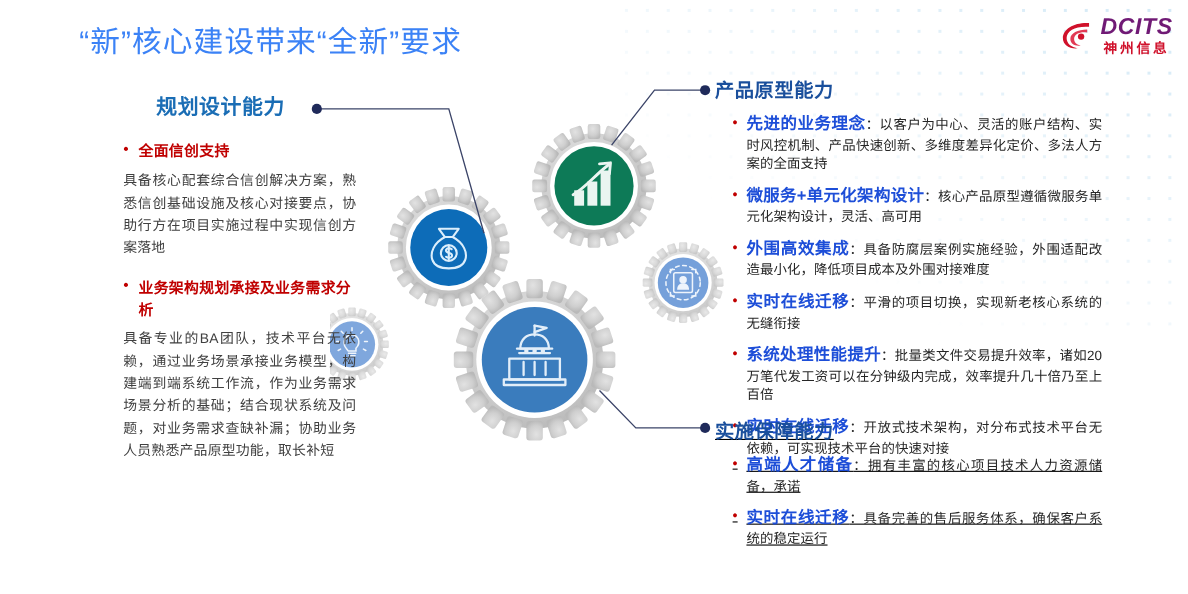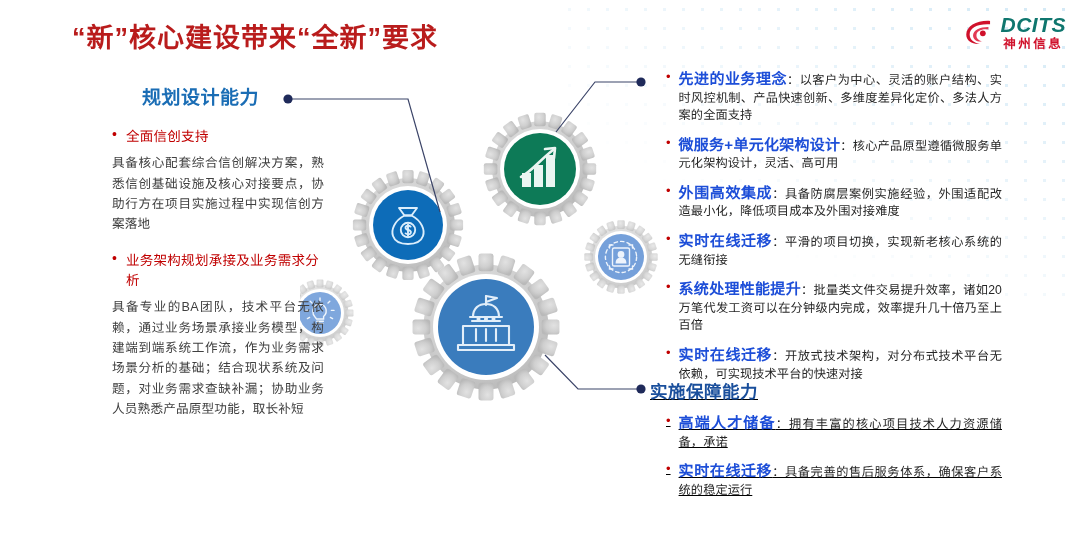--- a/index.html
+++ b/index.html
@@ -19,36 +19,36 @@
     background-size:19px 19px;
     -webkit-mask-image:linear-gradient(to bottom left, rgba(0,0,0,.95), rgba(0,0,0,0) 72%);
     mask-image:linear-gradient(to bottom left, rgba(0,0,0,.95), rgba(0,0,0,0) 72%);
     pointer-events:none;
     z-index:0;
   }
 
   
   .page-title{
     position:absolute;left:72px;top:16px;
-    font-size:27px;font-weight:bold;
-    color:#b91c1c;
+    font-size:27px;font-weight:normal;
+    color:#3b82f6;
     letter-spacing:1px;
     white-space:nowrap;
     z-index:5;
     text-align:center;
   }
   .logo{
     position:absolute;right:14px;top:14px;
     display:flex;align-items:center;gap:5px;
     z-index:5;
   }
   .logo-mark{width:34px;height:34px;flex:0 0 34px;}
   .logo-text{display:flex;flex-direction:column;line-height:1;}
   .logo-en{
-    font-size:21px;font-weight:bold;color:#0f766e;
+    font-size:21px;font-weight:bold;color:#701a75;
     letter-spacing:.5px;font-style:italic;
   }
   .logo-cn{
     font-size:12.5px;color:#d0112b;letter-spacing:2.5px;
     margin-top:3px;font-weight:bold;text-align:center;
   }
 
   
   .connectors{position:absolute;left:0;top:0;width:1080px;height:540px;z-index:3;pointer-events:none;}
 
@@ -60,21 +60,21 @@
     position:absolute;left:112px;top:82px;width:212px;
     z-index:4;
   }
   .sec-head{
     font-size:19px;font-weight:bold;color:#1a6db5;
     letter-spacing:.5px;margin:0 0 18px 30px;
   }
   .l-bullet{display:flex;gap:9px;margin:0 0 6px 0;}
   .l-dot{color:#c00000;font-size:14px;line-height:1.1;flex:0 0 auto;}
   .l-title{
-    color:#c00000;font-size:13.5px;font-weight:normal;
+    color:#c00000;font-size:13.5px;font-weight:bold;
     line-height:1.5;letter-spacing:.3px;
   }
   .l-body{
     color:#404040;font-size:12.6px;line-height:1.62;
     text-align:justify;margin:0 0 16px 0;
     letter-spacing:.2px;
   }
 
   
   .col-right{position:absolute;left:650px;top:68px;width:352px;z-index:4;}
@@ -252,20 +252,21 @@
   <p class="l-body">具备核心配套综合信创解决方案，熟悉信创基础设施及核心对接要点，协助行方在项目实施过程中实现信创方案落地</p>
 
   <div class="l-bullet">
     <span class="l-dot">•</span>
     <span class="l-title">业务架构规划承接及业务需求分析</span>
   </div>
   <p class="l-body">具备专业的BA团队，技术平台无依赖，通过业务场景承接业务模型，构建端到端系统工作流，作为业务需求场景分析的基础；结合现状系统及问题，对业务需求查缺补漏；协助业务人员熟悉产品原型功能，取长补短</p>
 </div>
 
 <div class="col-right">
+  <div class="r-head">产品原型能力</div>
   <ul class="r-list">
     <li class="r-item">
       <span class="r-dot">•</span>
       <span class="r-text"><span class="r-key">先进的业务理念</span><span>：以客户为中心、灵活的账户结构、实时风控机制、产品快速创新、多维度差异化定价、多法人方案的全面支持</span></span>
     </li>
     <li class="r-item">
       <span class="r-dot">•</span>
       <span class="r-text"><span class="r-key">微服务+单元化架构设计</span><span>：核心产品原型遵循微服务单元化架构设计，灵活、高可用</span></span>
     </li>
     <li class="r-item">

